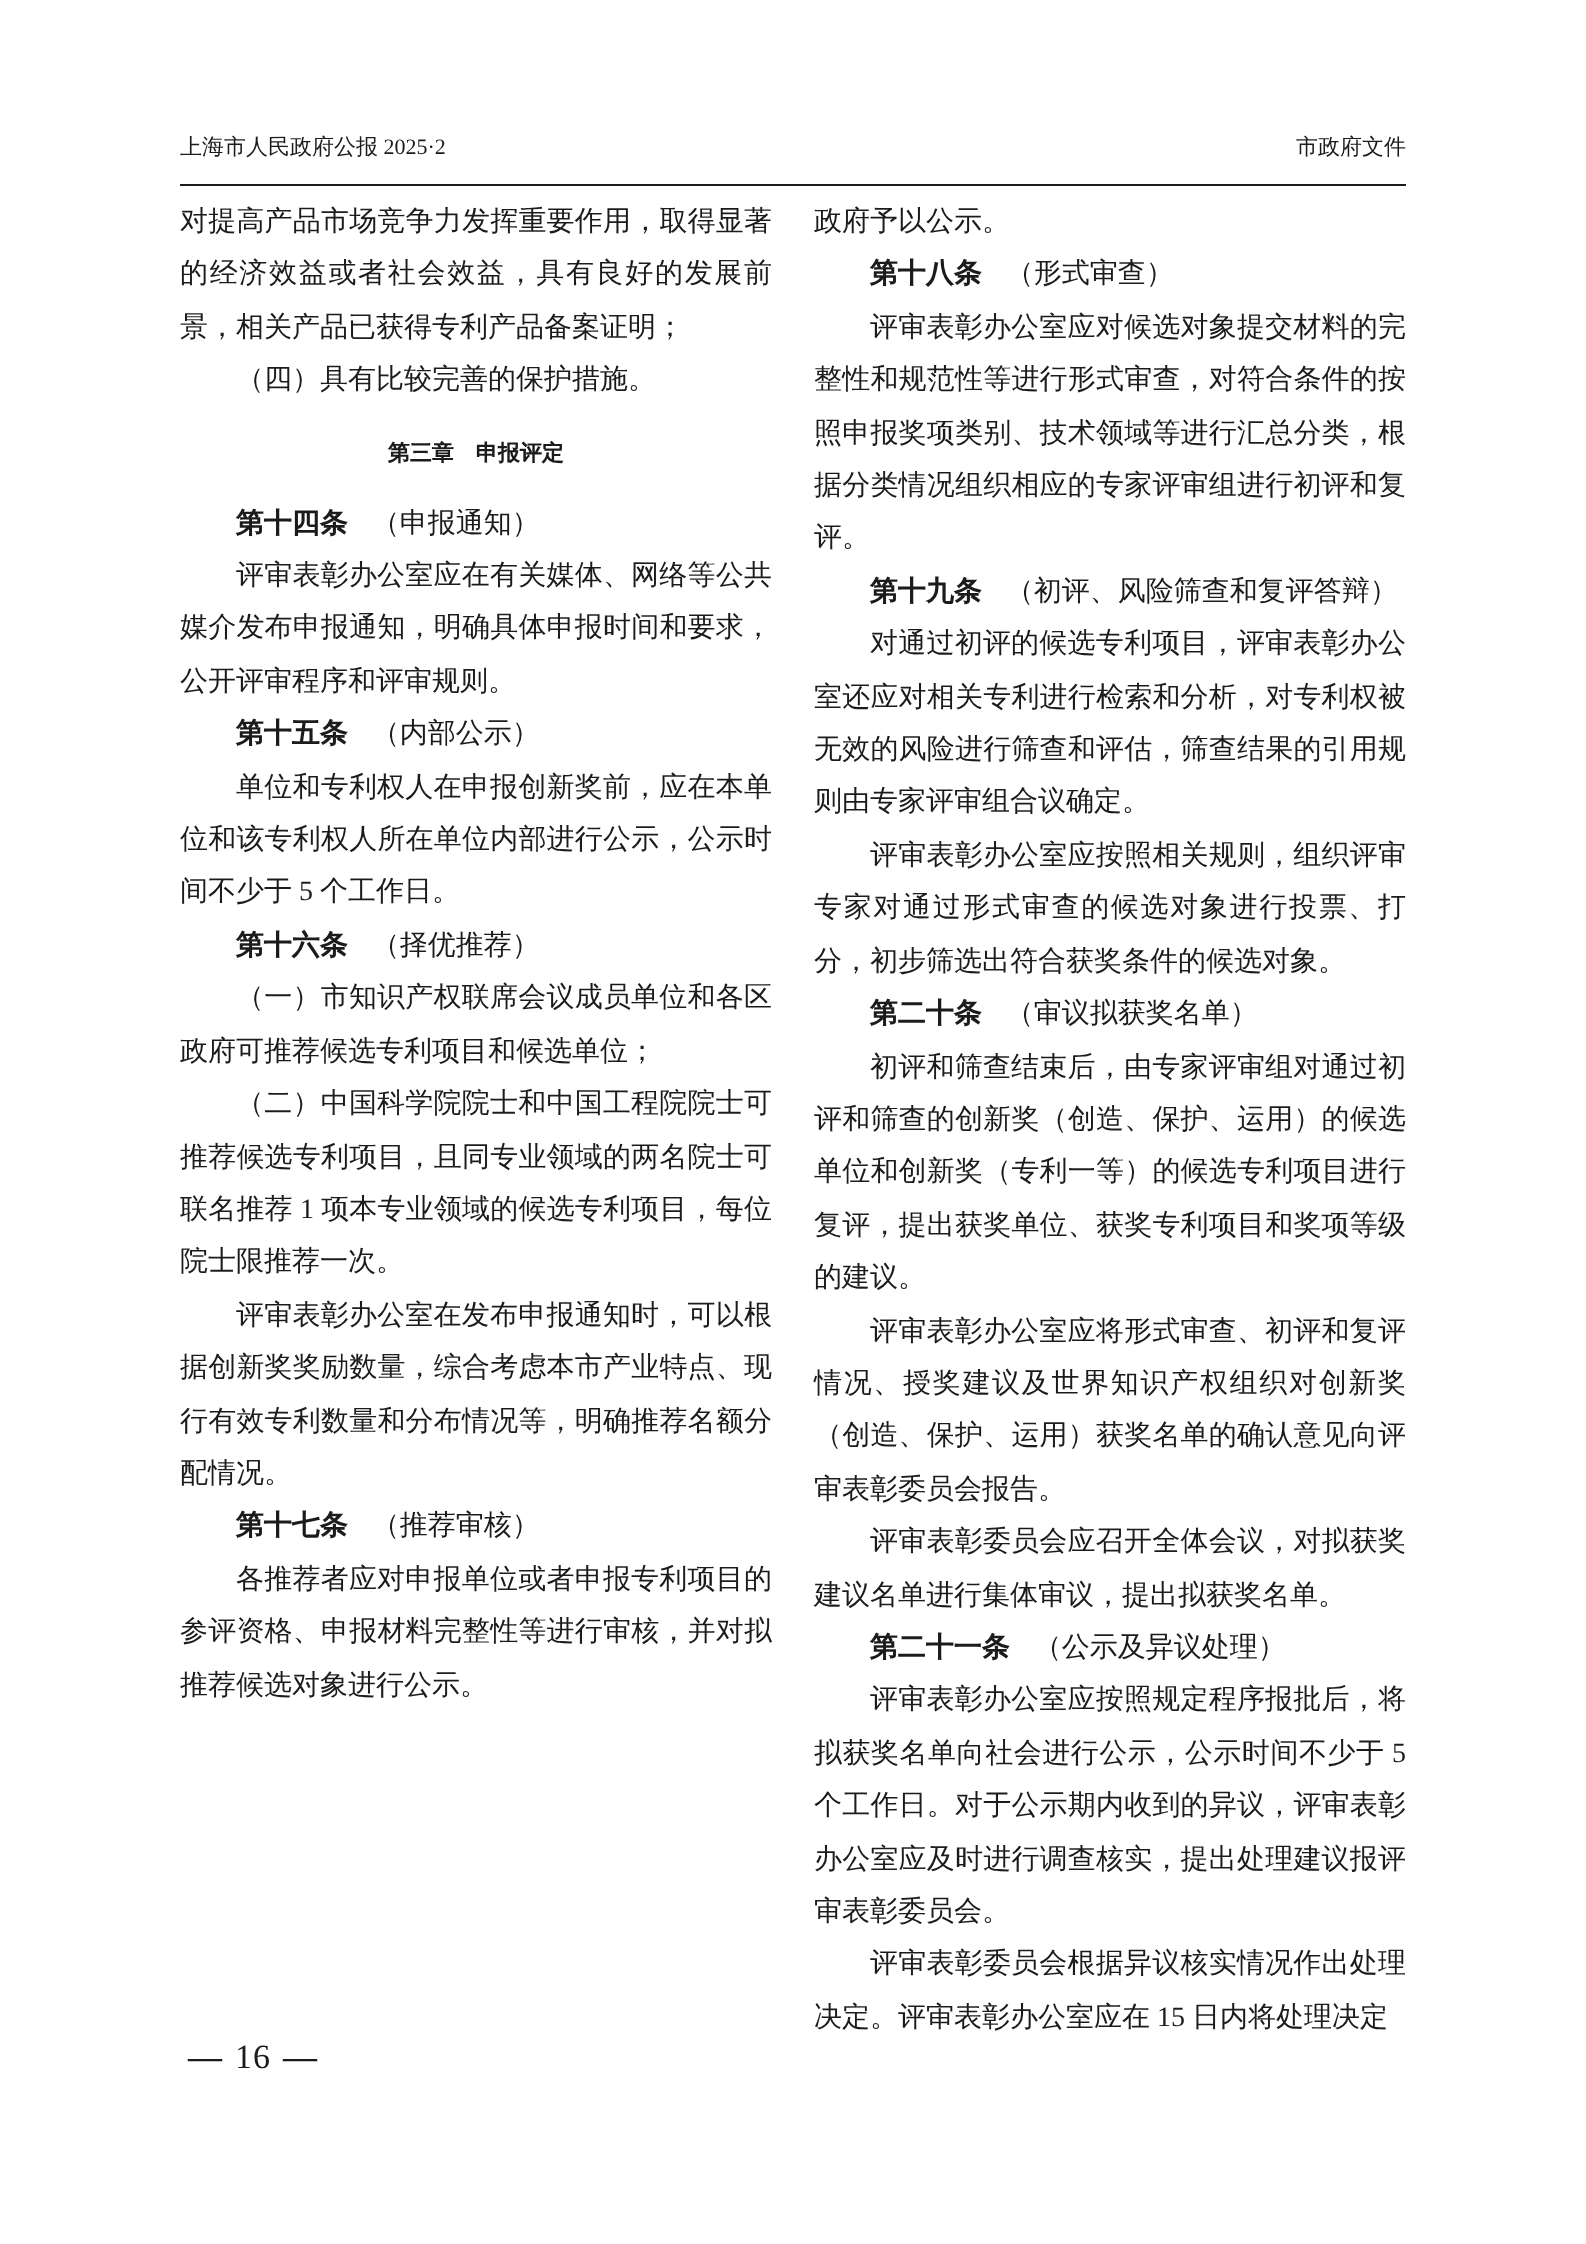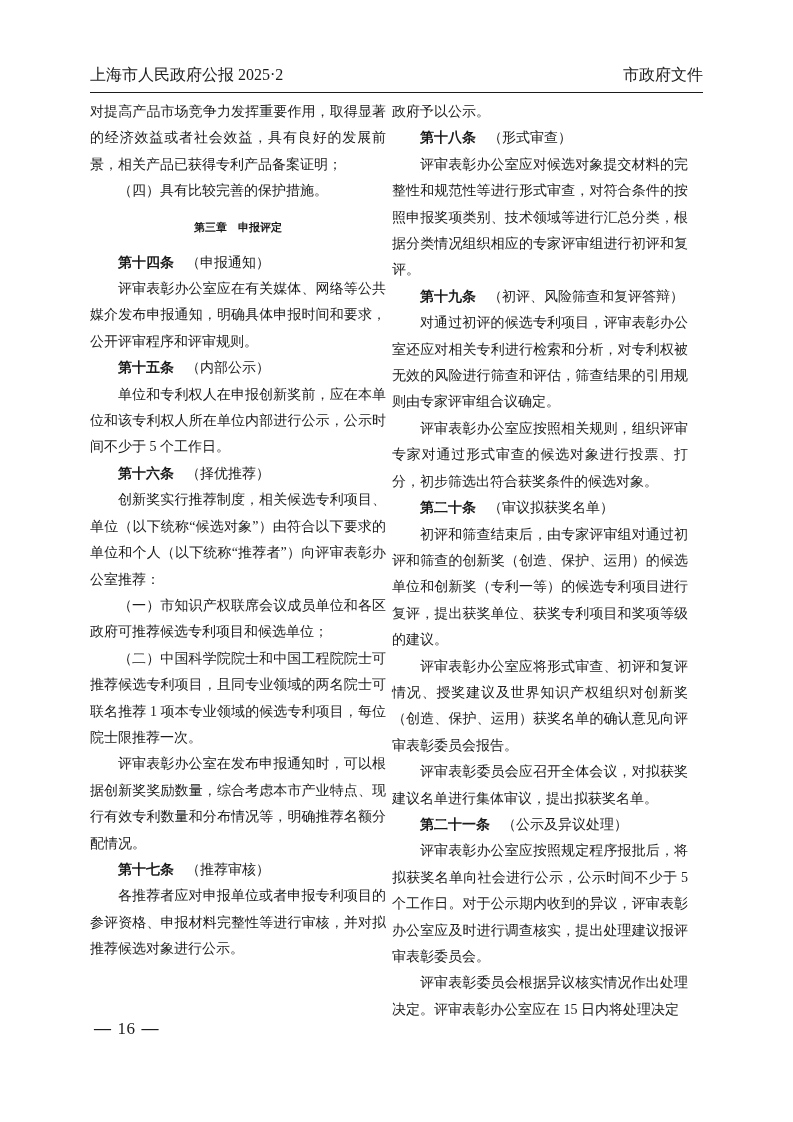--- a/index.html
+++ b/index.html
@@ -18,31 +18,31 @@
     left: 90px;
     top: 0;
     width: 613px;
     height: 1122px;
   }
   .page-header {
     display: flex;
     justify-content: space-between;
     align-items: baseline;
     padding-top: 67px;
-    font-size: 16px;
+    font-size: 11px;
     line-height: 15px;
   }
   .header-rule {
     margin-top: 10px;
     border-bottom: 1.6px solid #1b1b1b;
     height: 0;
   }
   .columns {
     display: flex;
-    gap: 6px;
+    gap: 21px;
     margin-top: 6px;
   }
   .column {
     width: 296px;
     font-size: 14px;
     line-height: 26.4px;
     word-break: normal;
   }
   .para {
     margin: 0;
@@ -87,21 +87,20 @@
     <main class="columns">
       <section class="column">
           <p class="para no-indent">对提高产品市场竞争力发挥重要作用，取得显著的经济效益或者社会效益，具有良好的发展前景，相关产品已获得专利产品备案证明；</p>
           <p class="para">（四）具有比较完善的保护措施。</p>
           <div class="chapter-heading">第三章　申报评定</div>
           <p class="para article"><span class="article-num">第十四条</span><span class="article-title">（申报通知）</span></p>
           <p class="para">评审表彰办公室应在有关媒体、网络等公共媒介发布申报通知，明确具体申报时间和要求，公开评审程序和评审规则。</p>
           <p class="para article"><span class="article-num">第十五条</span><span class="article-title">（内部公示）</span></p>
           <p class="para">单位和专利权人在申报创新奖前，应在本单位和该专利权人所在单位内部进行公示，公示时间不少于 5 个工作日。</p>
           <p class="para article"><span class="article-num">第十六条</span><span class="article-title">（择优推荐）</span></p>
-          <p class="para">创新奖实行推荐制度，相关候选专利项目、单位（以下统称“候选对象”）由符合以下要求的单位和个人（以下统称“推荐者”）向评审表彰办公室推荐：</p>
           <p class="para">（一）市知识产权联席会议成员单位和各区政府可推荐候选专利项目和候选单位；</p>
           <p class="para">（二）中国科学院院士和中国工程院院士可推荐候选专利项目，且同专业领域的两名院士可联名推荐 1 项本专业领域的候选专利项目，每位院士限推荐一次。</p>
           <p class="para">评审表彰办公室在发布申报通知时，可以根据创新奖奖励数量，综合考虑本市产业特点、现行有效专利数量和分布情况等，明确推荐名额分配情况。</p>
           <p class="para article"><span class="article-num">第十七条</span><span class="article-title">（推荐审核）</span></p>
           <p class="para">各推荐者应对申报单位或者申报专利项目的参评资格、申报材料完整性等进行审核，并对拟推荐候选对象进行公示。</p>
         </section>
       <section class="column">
           <p class="para no-indent">政府予以公示。</p>
           <p class="para article"><span class="article-num">第十八条</span><span class="article-title">（形式审查）</span></p>
           <p class="para">评审表彰办公室应对候选对象提交材料的完整性和规范性等进行形式审查，对符合条件的按照申报奖项类别、技术领域等进行汇总分类，根据分类情况组织相应的专家评审组进行初评和复评。</p>

